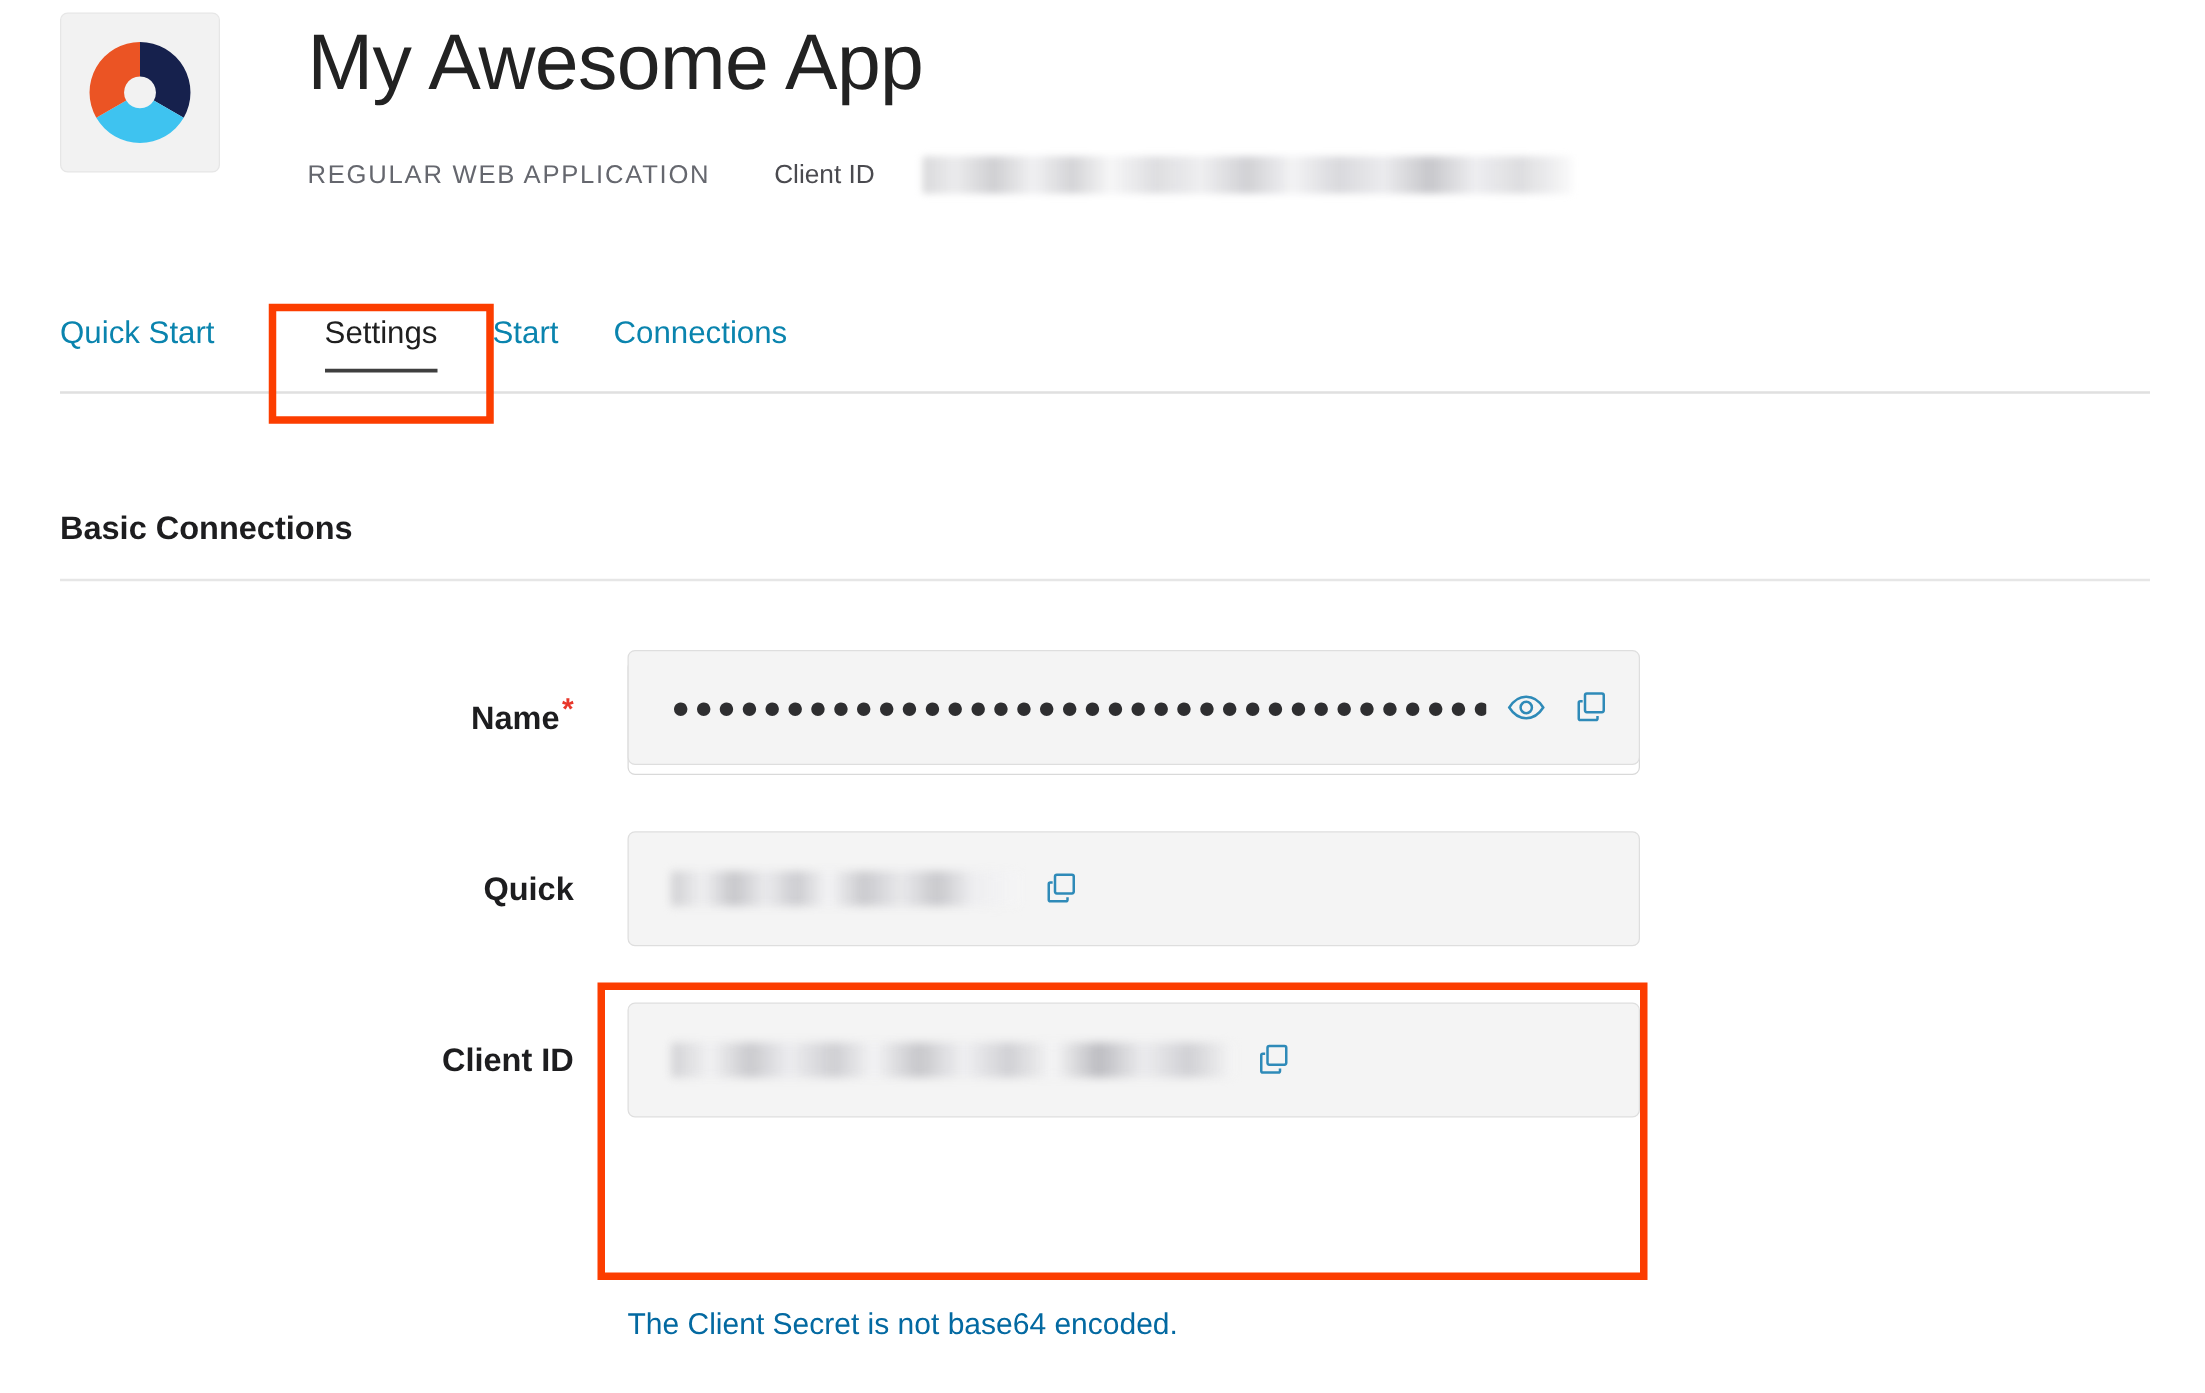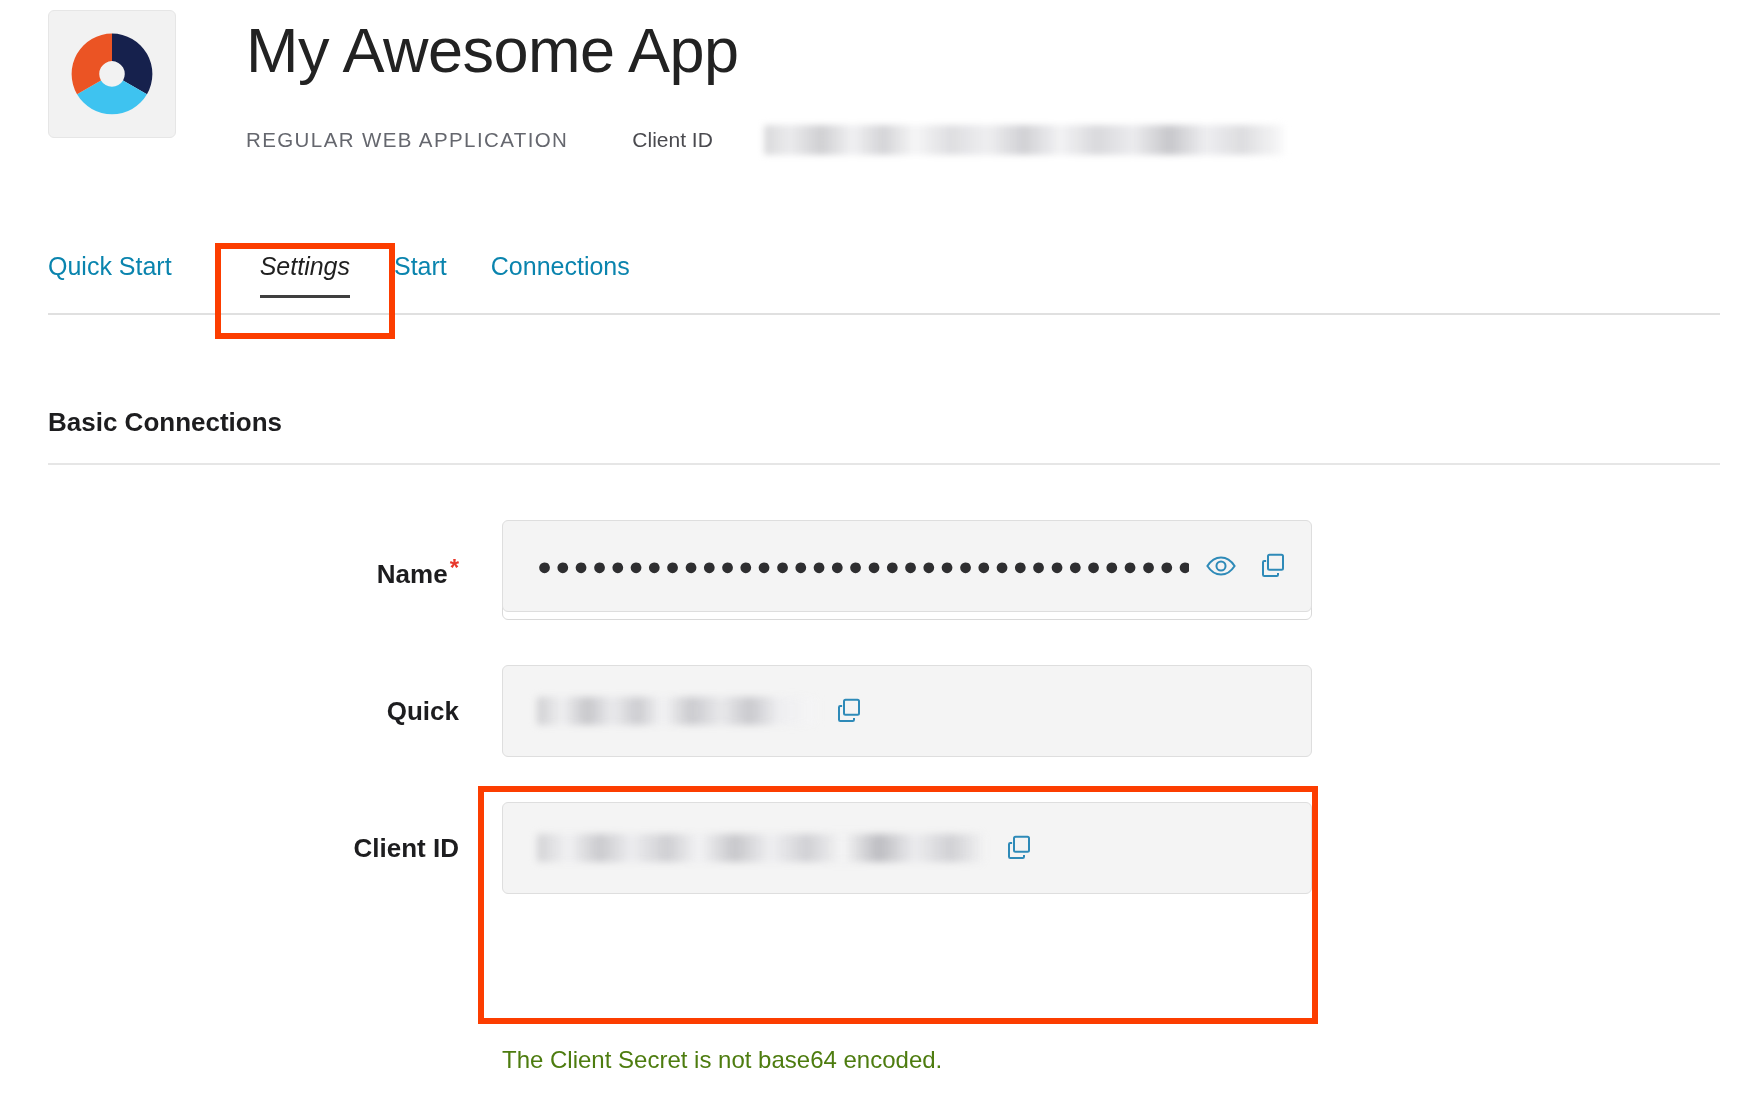--- a/index.html
+++ b/index.html
@@ -46,21 +46,21 @@
     color: #222222;
     line-height: 1.1;
     white-space: nowrap;
   }
   .app-subline {
     position: absolute;
     left: 246px; top: 126px;
     height: 28px;
     display: flex;
     align-items: center;
-    gap: 13px;
+    gap: 0px;
     white-space: nowrap;
   }
   .app-type {
     font-size: 20.5px;
     letter-spacing: 1.4px;
     color: #65676e;
     text-transform: uppercase;
   }
   .clientid-label {
     font-size: 21px;
@@ -106,21 +106,20 @@
     color: #0a84ae;
     padding: 0 0 14px 0;
     margin-right: 44px;
     cursor: pointer;
     white-space: nowrap;
     position: relative;
   }
   .tab.is-active {
     color: #1f1f1f;
     border-bottom: 3px solid #3f3f3f;
-    font-style: italic;
   }
   .tab--settings { margin-left: 44px; margin-right: 44px; }
   .tabs-divider {
     position: absolute;
     left: 48px; top: 61px;
     width: 1672px;
     height: 2px;
     background: #e0e0e0;
   }
 
@@ -270,21 +269,21 @@
     width: 840px; height: 238px;
     border: 6px solid #fc3d00;
     box-sizing: border-box;
     pointer-events: none;
   }
 
   .helper-text {
     position: absolute;
     left: 502px; top: 1046px;
     font-size: 24px;
-    color: #4d7c0f;
+    color: #0369a1;
     white-space: nowrap;
   }
 </style>
 </head>
 <body>
 
 <div class="app-header">
 
   <div class="logo-tile">
     <span>

